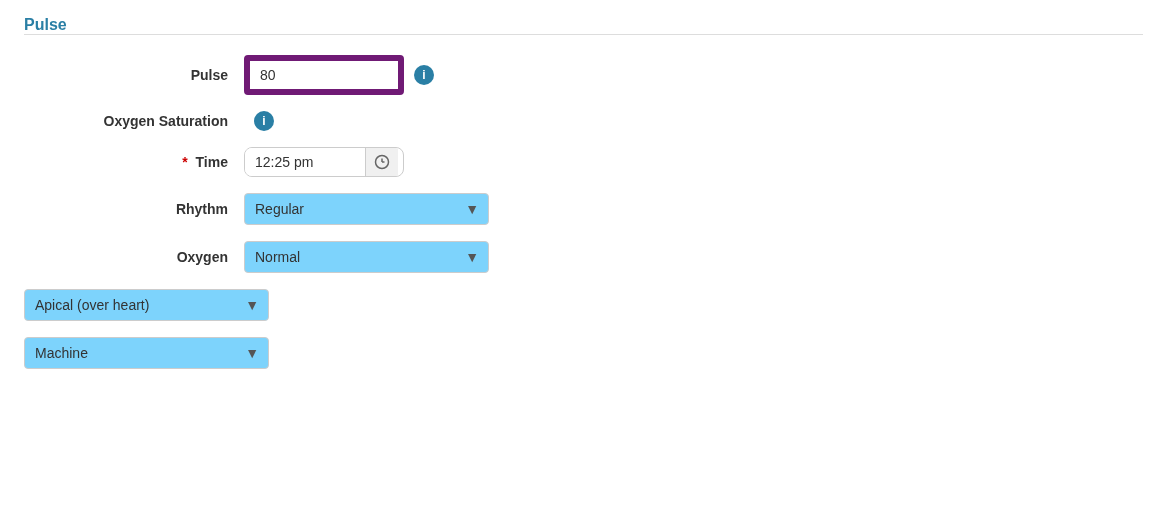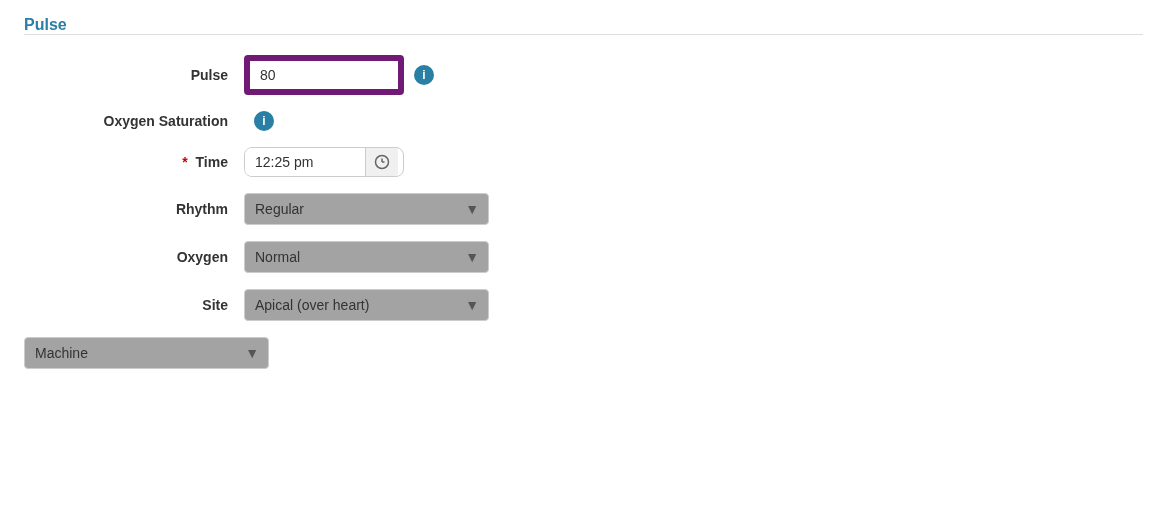--- a/index.html
+++ b/index.html
@@ -116,21 +116,21 @@
       width: 245px;
     }
 
     .form-select {
       width: 100%;
       padding: 7px 30px 7px 10px;
       border: 1px solid #ccc;
       border-radius: 4px;
       font-size: 14px;
       color: #333;
-      background: #a3a3a3;
+      background: #7dd3fc;
       appearance: none;
       -webkit-appearance: none;
       cursor: pointer;
       outline: none;
     }
 
     .select-arrow {
       position: absolute;
       right: 10px;
       top: 50%;
@@ -192,21 +192,20 @@
         <option value="Normal">Normal</option>
         <option value="Weak">Weak</option>
         <option value="Strong">Strong</option>
         <option value="Bounding">Bounding</option>
       </select>
       <span class="select-arrow">▼</span>
     </div>
   </div>
 
   <div class="form-row">
-    <div class="form-label">Site</div>
     <div class="select-wrapper">
       <select class="form-select">
         <option value="Apical (over heart)">Apical (over heart)</option>
         <option value="Radial">Radial</option>
         <option value="Brachial">Brachial</option>
         <option value="Carotid">Carotid</option>
       </select>
       <span class="select-arrow">▼</span>
     </div>
   </div>

